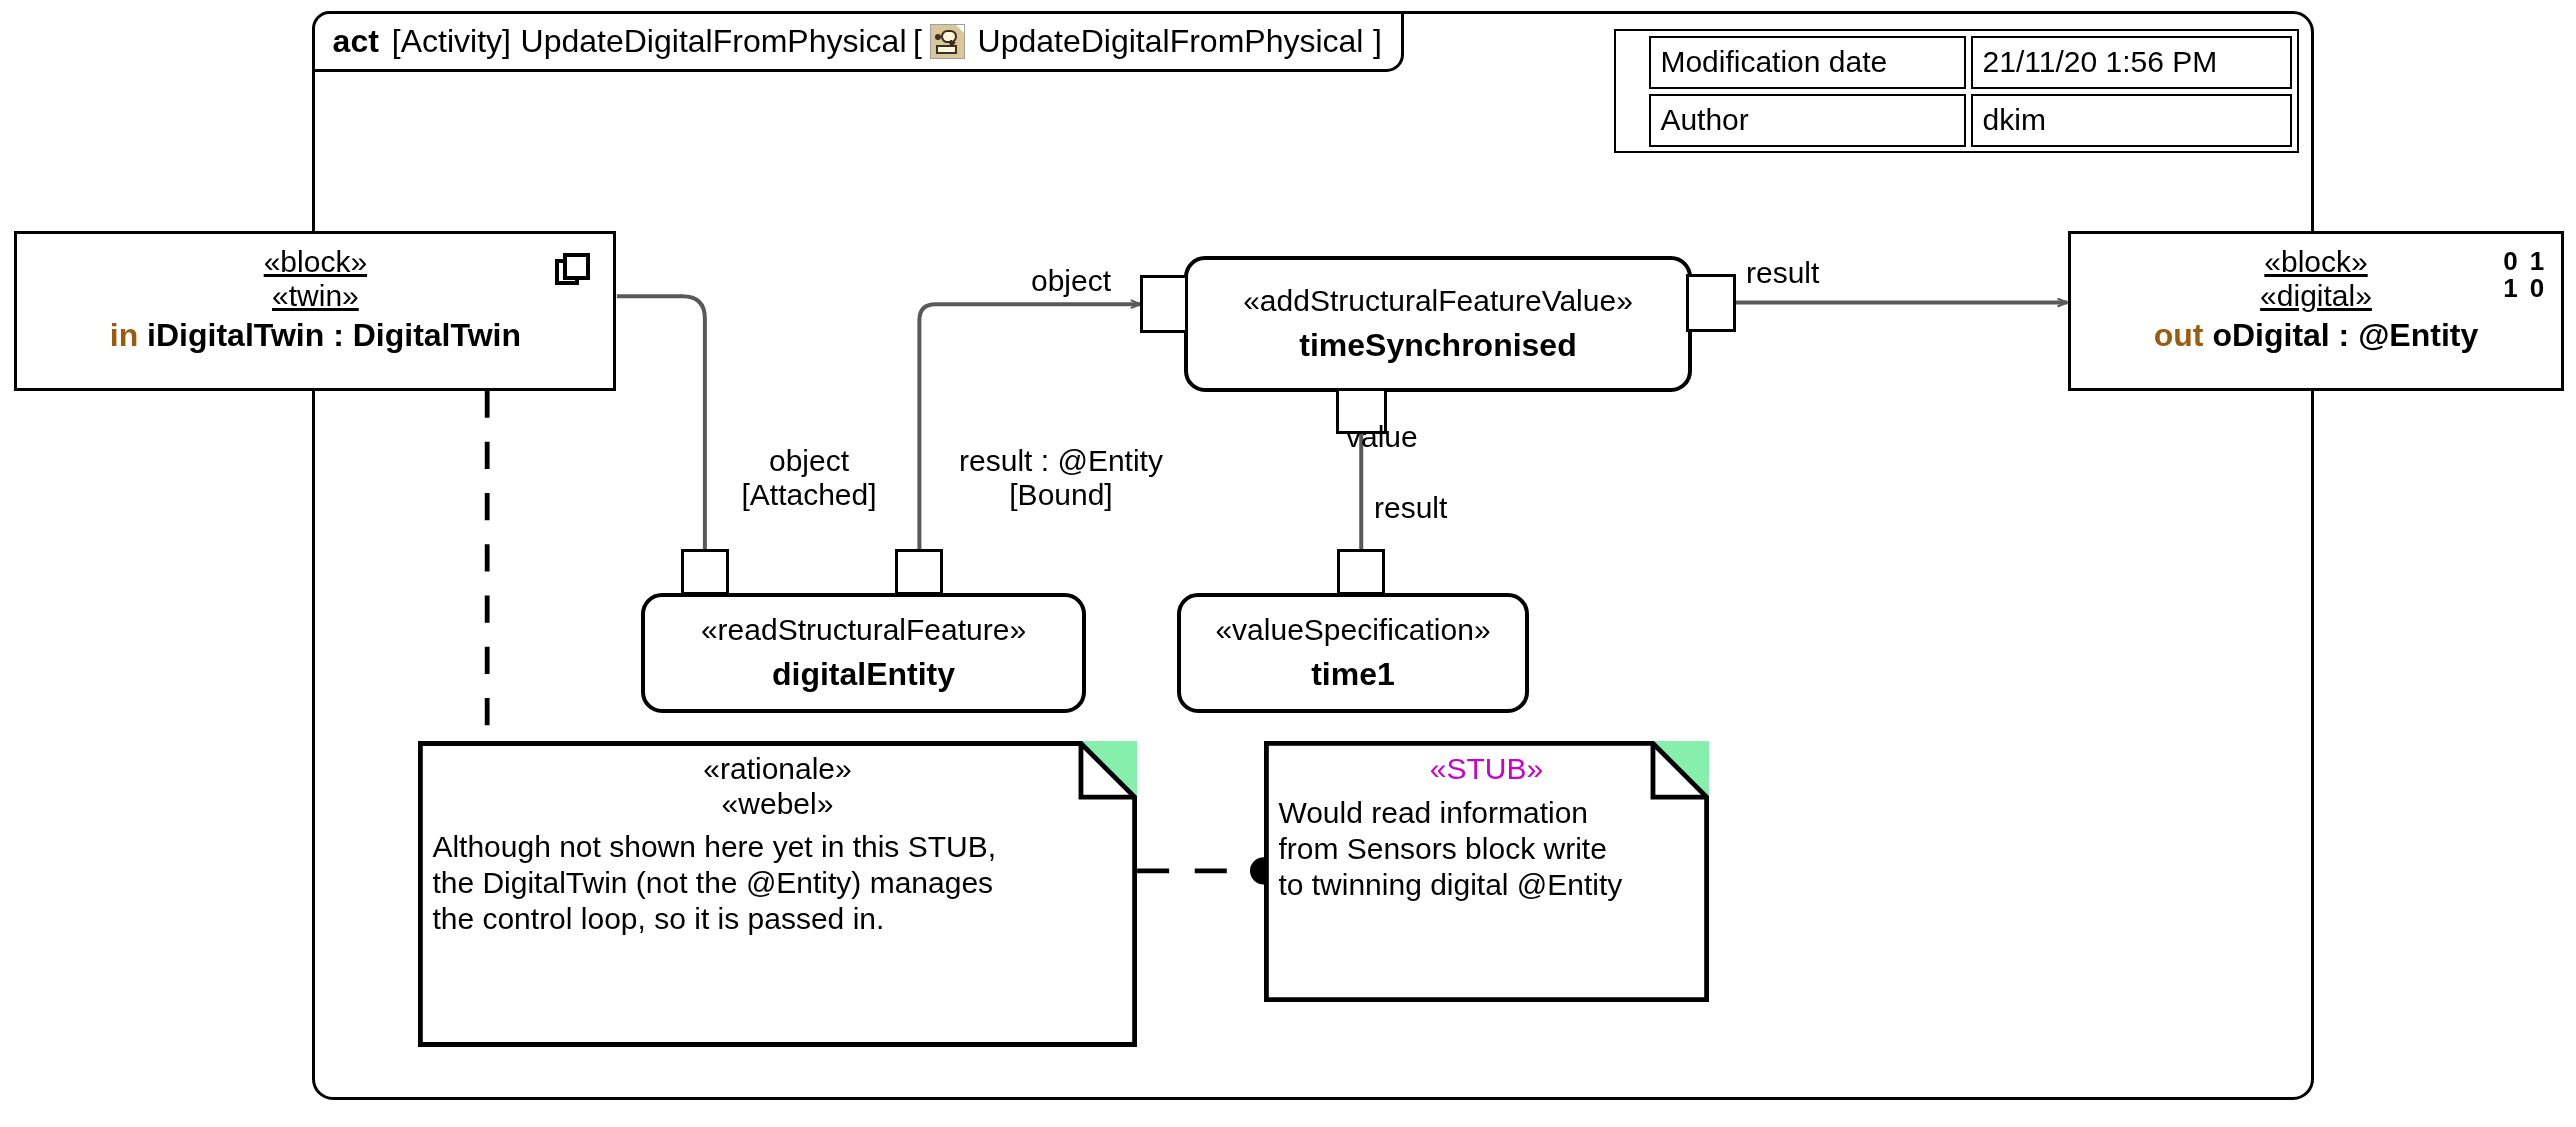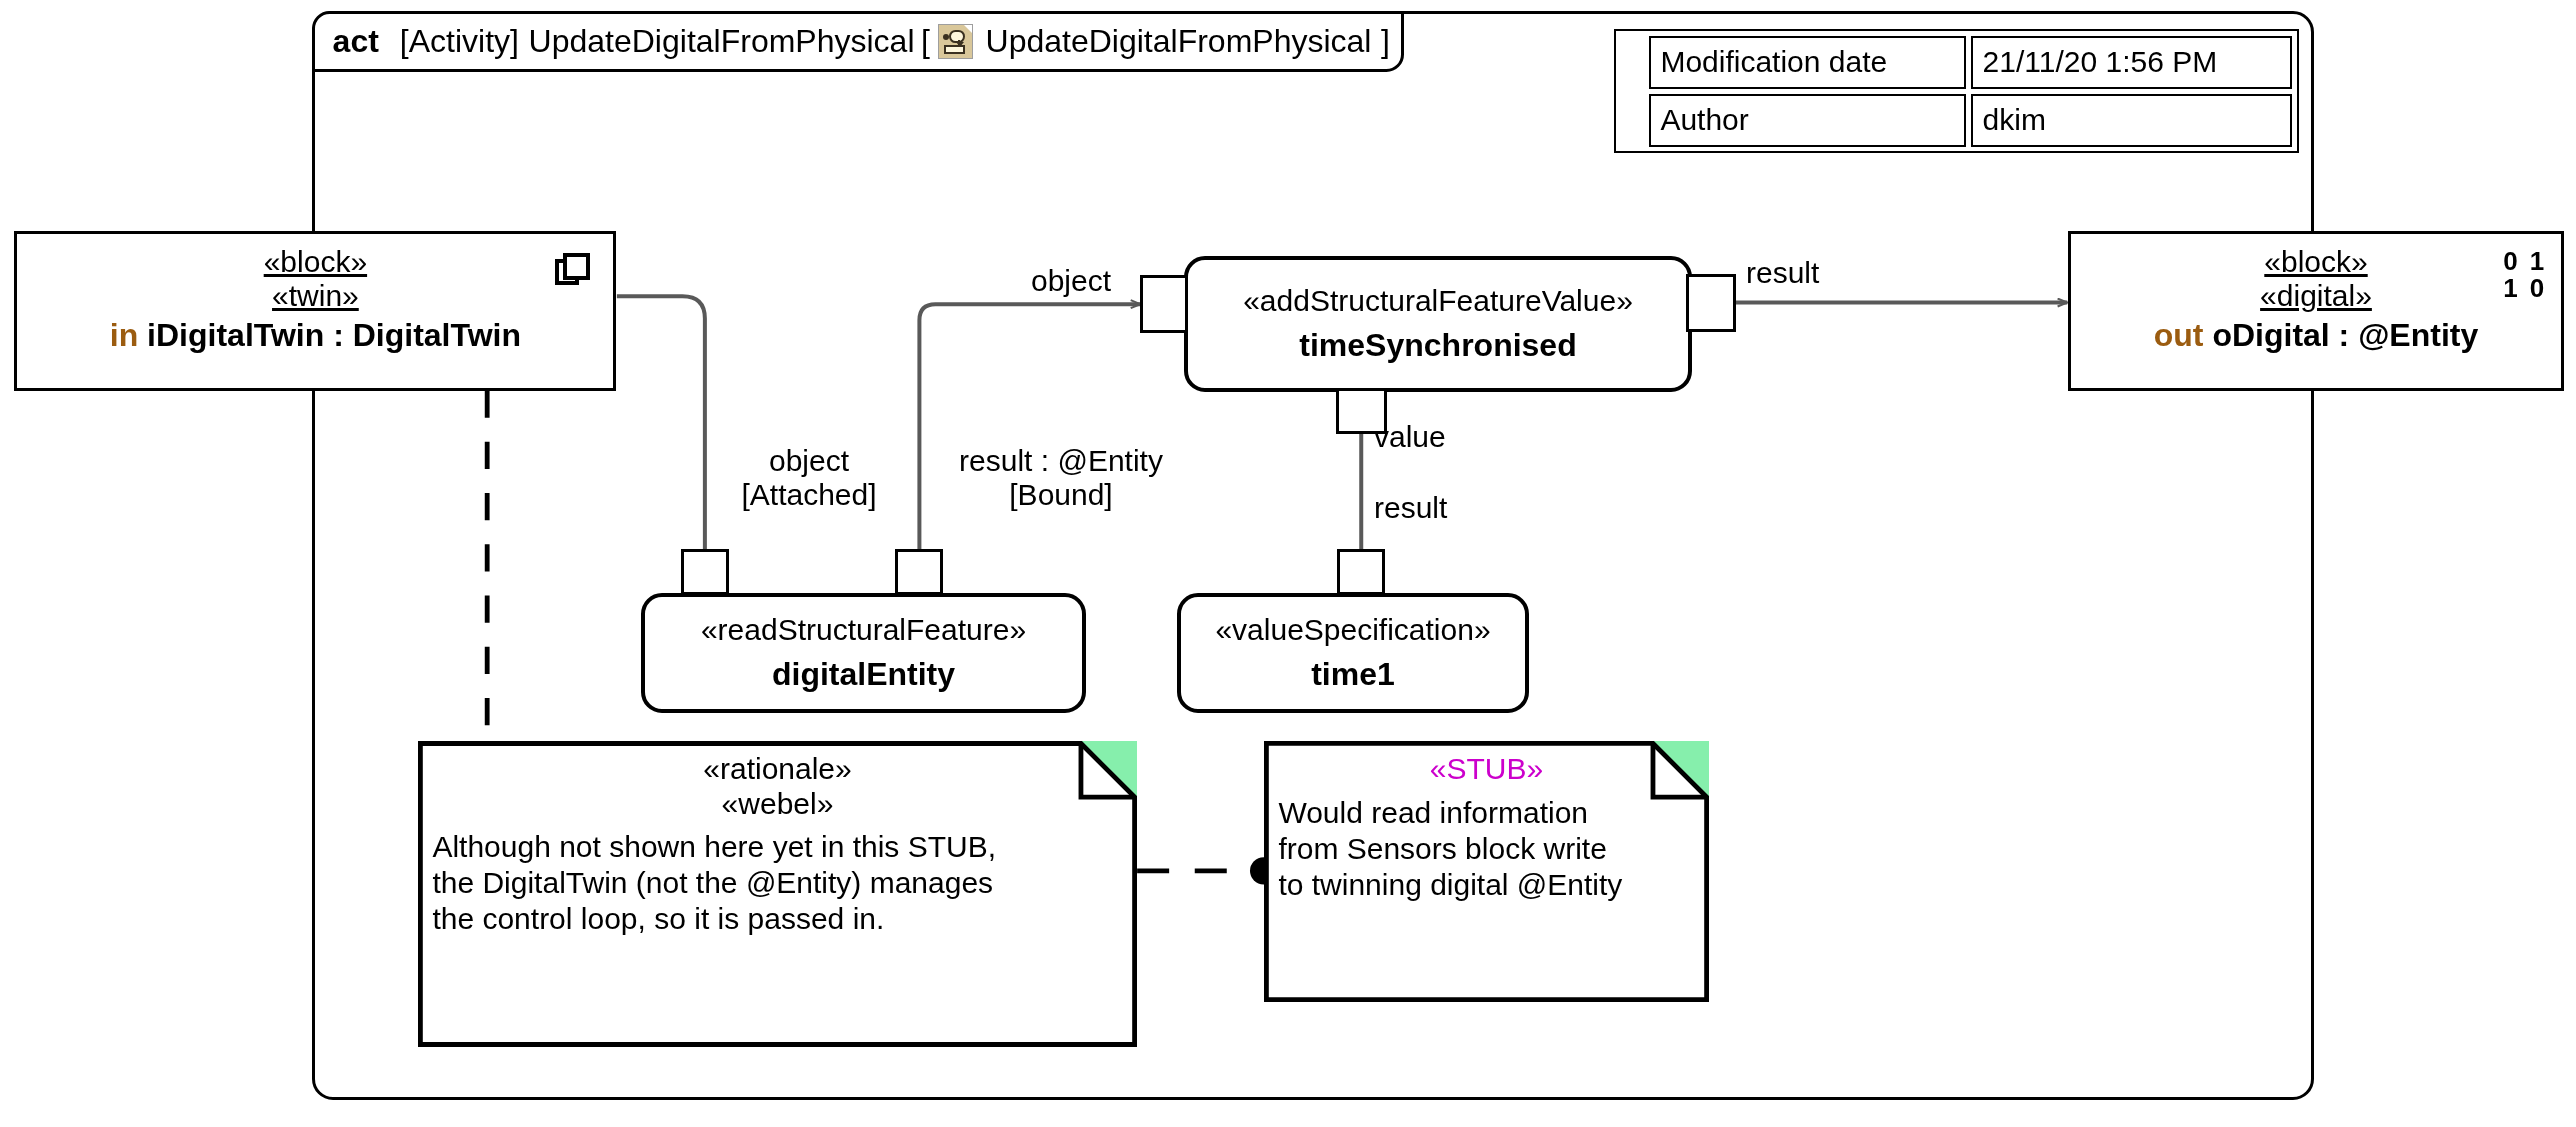--- a/index.html
+++ b/index.html
@@ -50,21 +50,21 @@
     background: #ffffff;
     display: flex;
     align-items: center;
     padding: 0 16px 0 17.6px;
     white-space: nowrap;
   }
   .act-tab .kw {
     font-weight: bold;
     font-size: 32px;
     color: #000;
-    margin-right: 21px;
+    margin-right: 13px;
   }
   .act-tab .meta,
   .act-tab .name,
   .act-tab .brk,
   .act-tab .diag {
     font-size: 32px;
     color: #000;
   }
   .act-tab .meta { margin-right: 9.6px; }
   .act-tab .name { margin-right: 1.6px; }
@@ -392,21 +392,21 @@
   <div class="elabel ctr" style="left:705px; top:444px; width:208px;">
     <div>object</div>
     <div>[Attached]</div>
   </div>
 
   <div class="elabel ctr" style="left:929px; top:444px; width:264px;">
     <div>result : @Entity</div>
     <div>[Bound]</div>
   </div>
 
-  <div class="elabel" style="left:1374px; top:420px;">value</div>
+  <div class="elabel" style="left:1346px; top:420px;">value</div>
 
   <div class="elabel" style="left:1374px; top:491px;">result</div>
 
   <div class="elabel" style="left:1746px; top:256px;">result</div>
 
   <div class="note" id="note-rationale">
     <svg width="719" height="306" viewBox="0 0 898 382" xmlns="http://www.w3.org/2000/svg" style="position:absolute;left:0;top:0;">
       <path d="M3,3 L828,3 L895,70 L895,379 L3,379 Z" fill="#ffffff" stroke="#000" stroke-width="6"></path>
       <path d="M828,3 L828,70 L895,70" fill="none" stroke="#000" stroke-width="6"></path>
     </svg>

